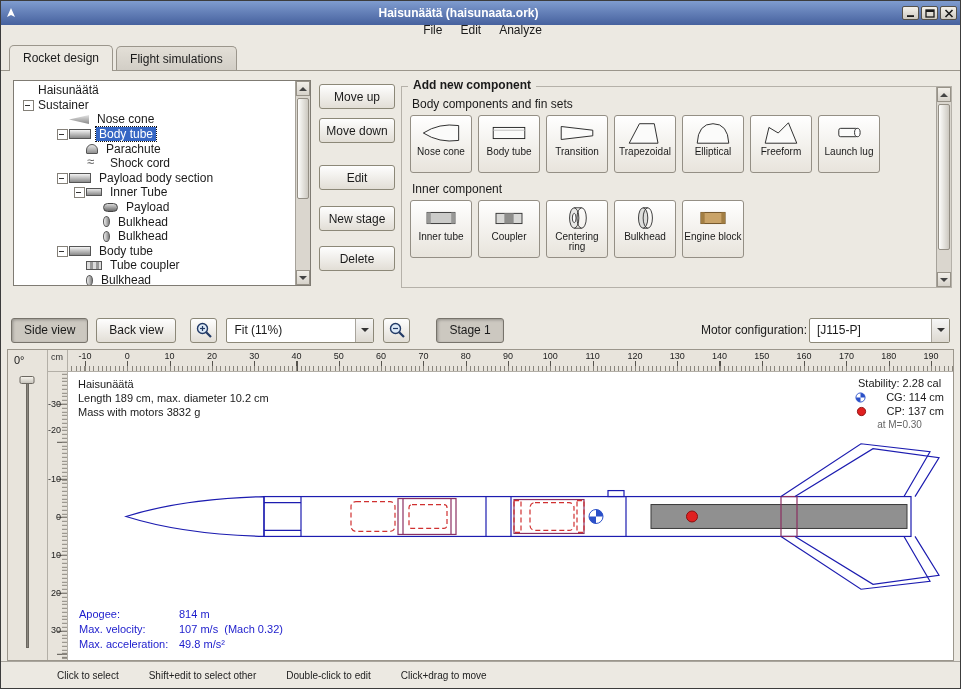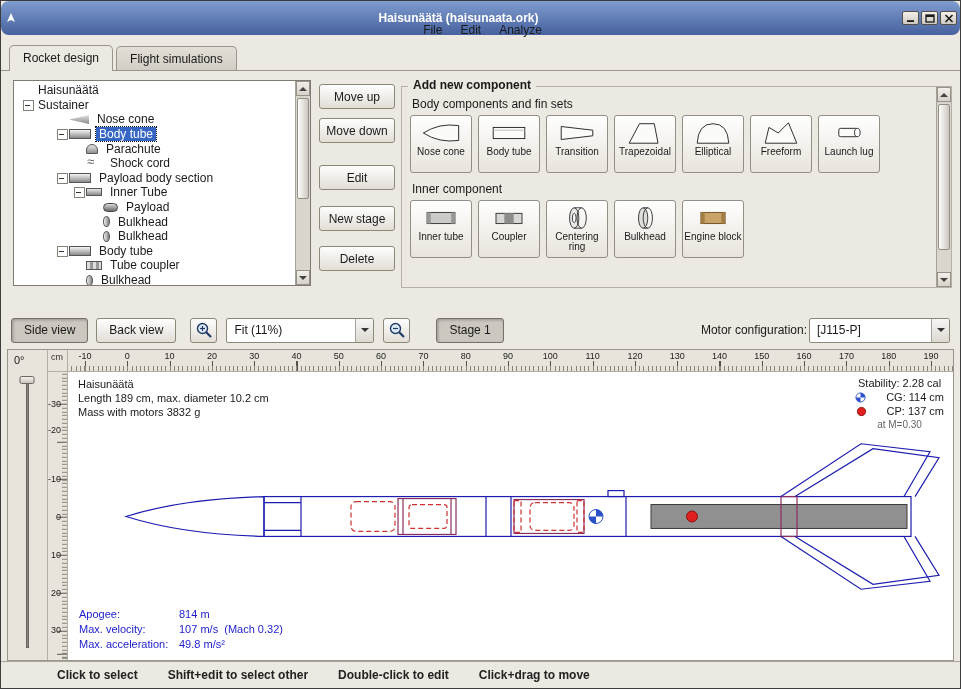--- a/index.html
+++ b/index.html
@@ -5,22 +5,22 @@
   * { box-sizing: border-box; }
   html,body { margin:0; padding:0; background:#666; }
   .window {
     position:relative; width:961px; height:689px; overflow:hidden;
     background:#ece9e2; border:1px solid #3c3c3c;
     font-family:"Liberation Sans","DejaVu Sans",sans-serif; font-size:12px; color:#1a1a1a;
   }
   button { font:inherit; color:inherit; cursor:pointer; }
 
   
-  .titlebar { position:absolute; left:0; right:0; top:0; height:34px;
-    background:linear-gradient(#7f9ccf,#46619e); display:flex; align-items:center; padding:0 3px;border-radius:8px; }
+  .titlebar { position:absolute; left:0; right:0; top:0; height:24px;
+    background:linear-gradient(#7f9ccf,#46619e); display:flex; align-items:center; padding:0 3px; }
   .app-icon { width:13px; height:13px; display:flex; align-items:center; justify-content:center; }
   .app-icon svg { width:12px; height:12px; display:block; }
   .title-text { flex:1; text-align:center; color:#fff; font-weight:bold; font-size:12px; }
   .win-controls { display:flex; }
   .win-btn { width:17px; height:14px; margin-left:2px; padding:0;
     background:linear-gradient(#f4f1ea,#cdc9c1); border:1px solid #55514a; border-radius:2px;
     display:flex; align-items:center; justify-content:center; }
   .win-btn svg { width:10px; height:9px; display:block; }
 
   
@@ -149,21 +149,21 @@
   .stability-box .legend-row { display:flex; align-items:center; justify-content:flex-end; gap:20px; }
   .stability-box svg { width:11px; height:11px; display:block; }
   .mach { color:#666; font-size:10px; }
   .flight-info { position:absolute; left:11px; bottom:8px; color:#1c1ccc; font-size:11px; line-height:15px; }
   .f-label { display:inline-block; width:100px; }
   .f-value { white-space:pre-wrap; }
 
   
   .statusbar { position:absolute; left:0; right:0; bottom:0; height:27px;
     border-top:1px solid #a9a59d; display:flex; align-items:center; gap:30px;
-    padding-left:56px; font-size:12px; font-weight:bold; color:#222; }
+    padding-left:56px; font-size:10px; font-weight:normal; color:#222; }
 </style>
 </head>
 <body>
 
 <div class="window">
 
   <div class="titlebar">
     <span class="app-icon">
       <svg viewBox="0 0 12 12">
           <path d="M6 1 L10 10 L6 8 L2 10 Z" fill="#fff"></path>

